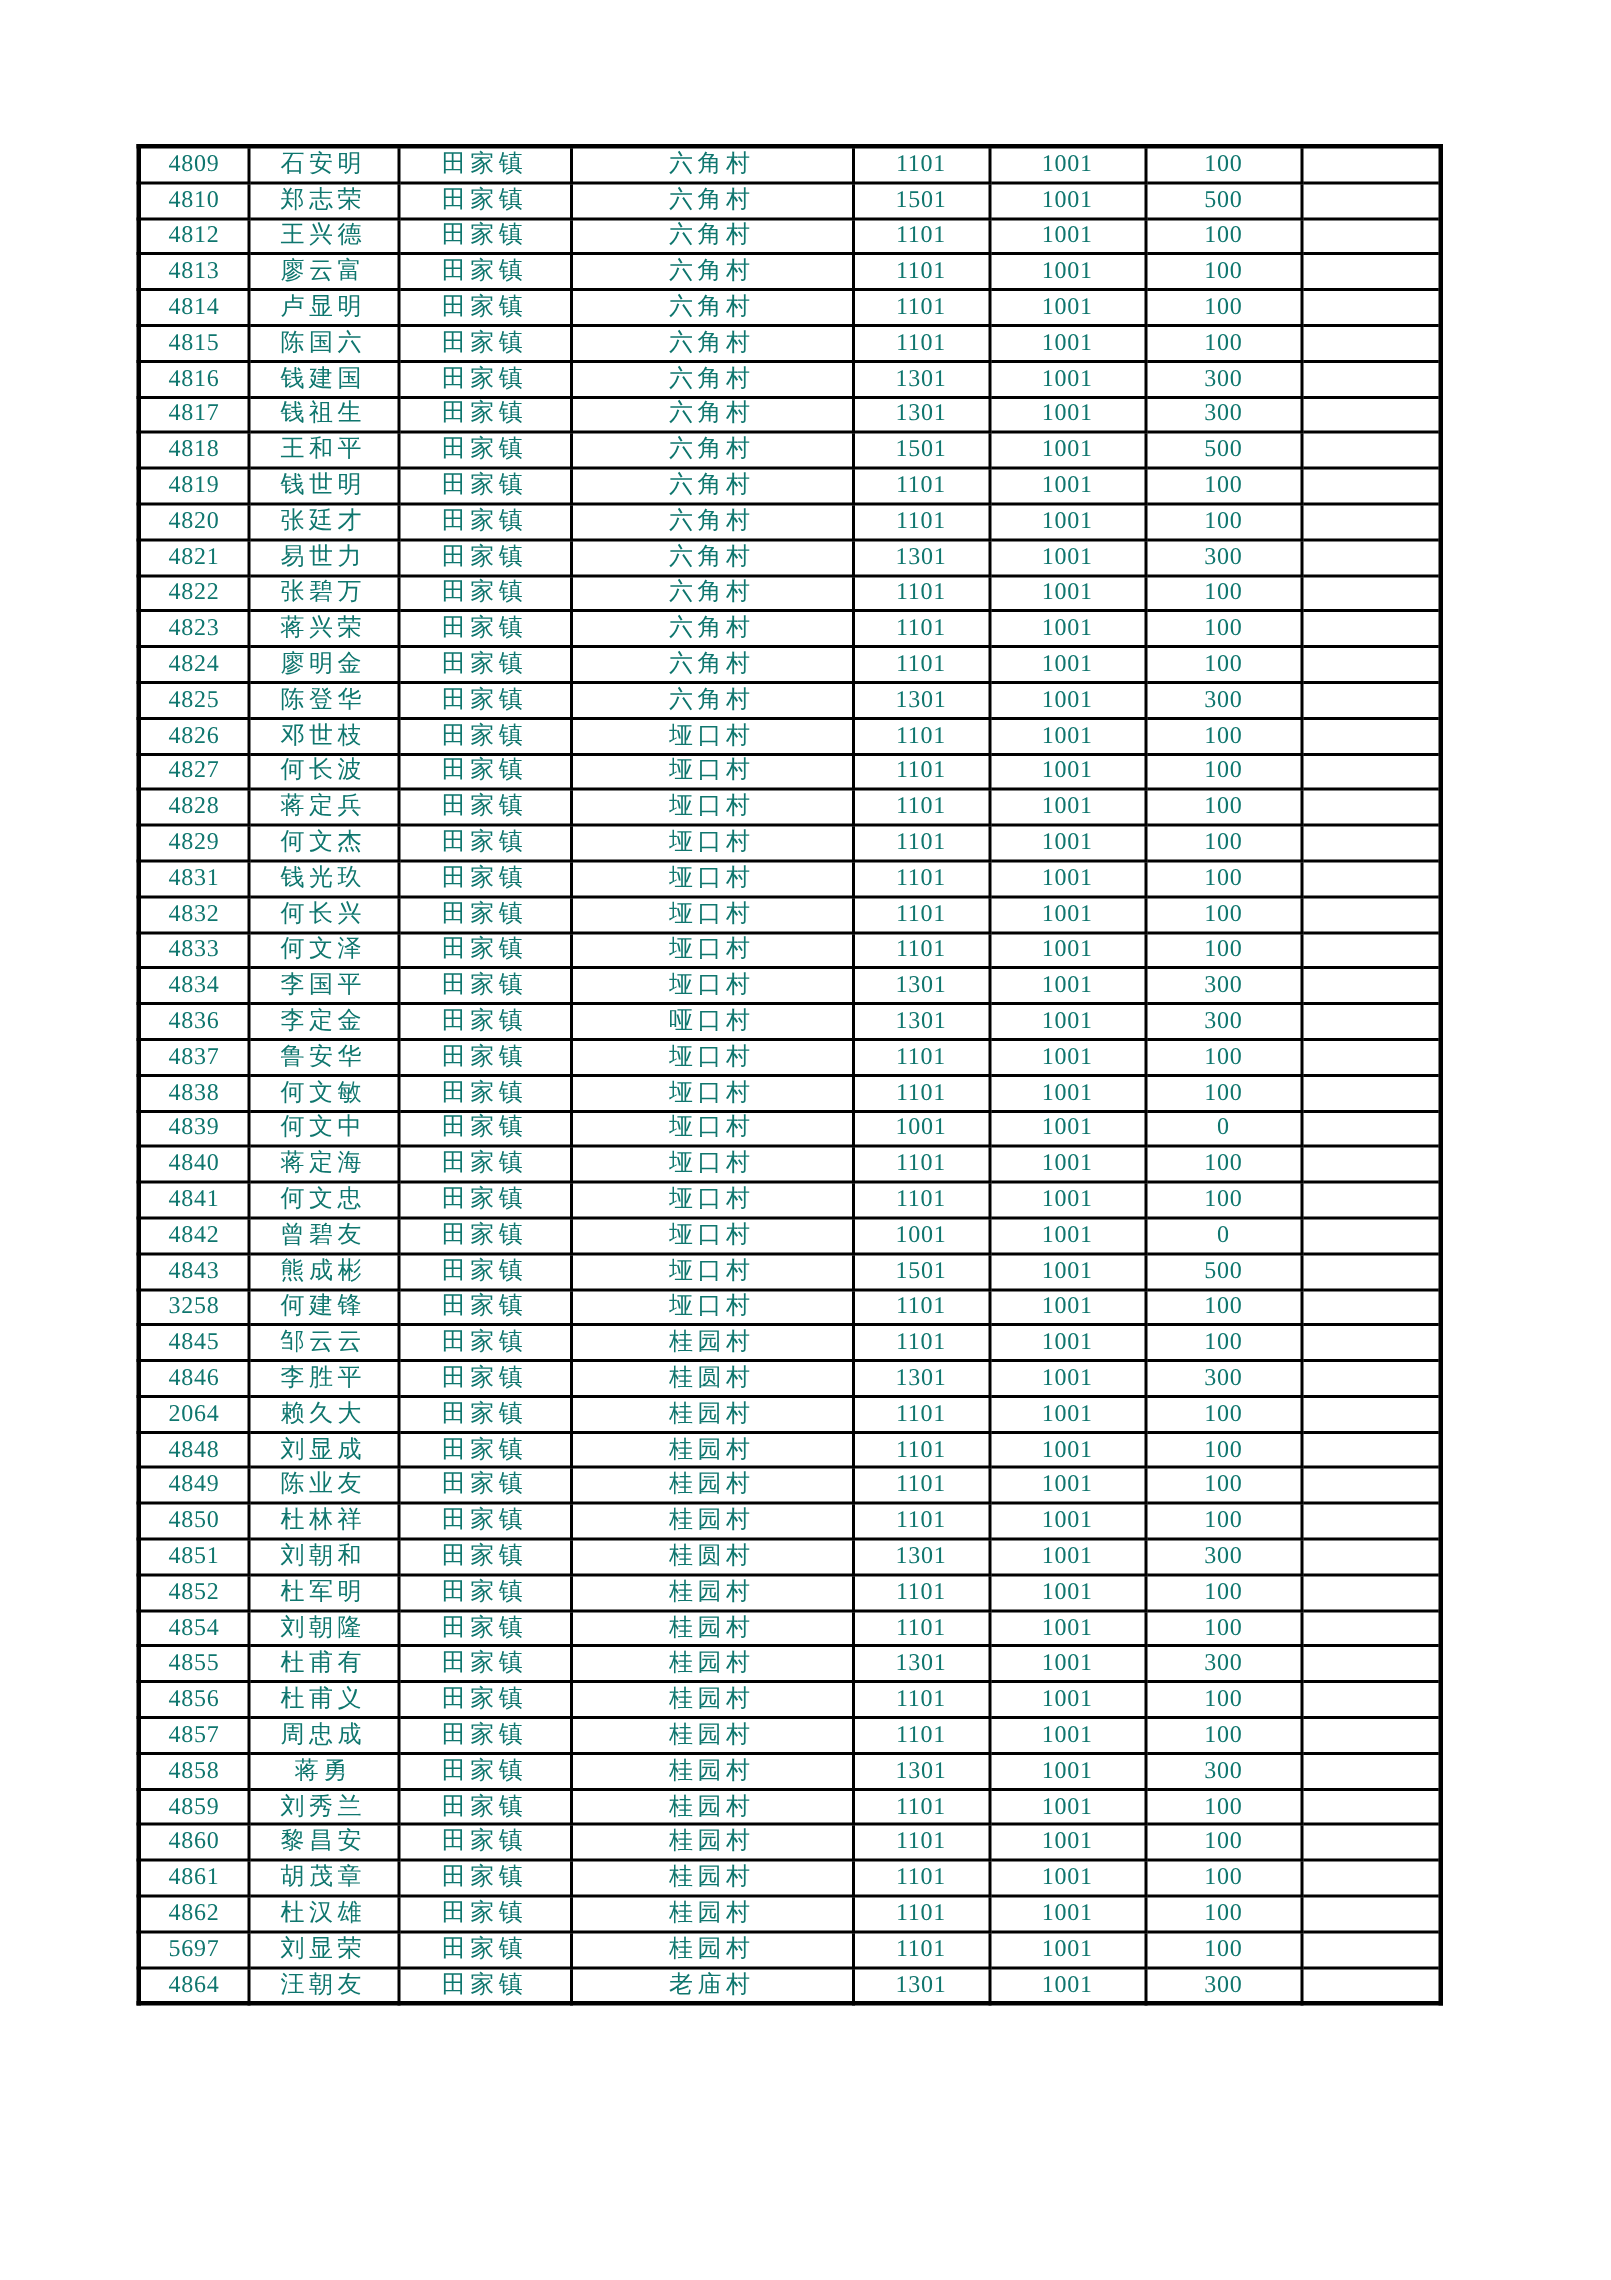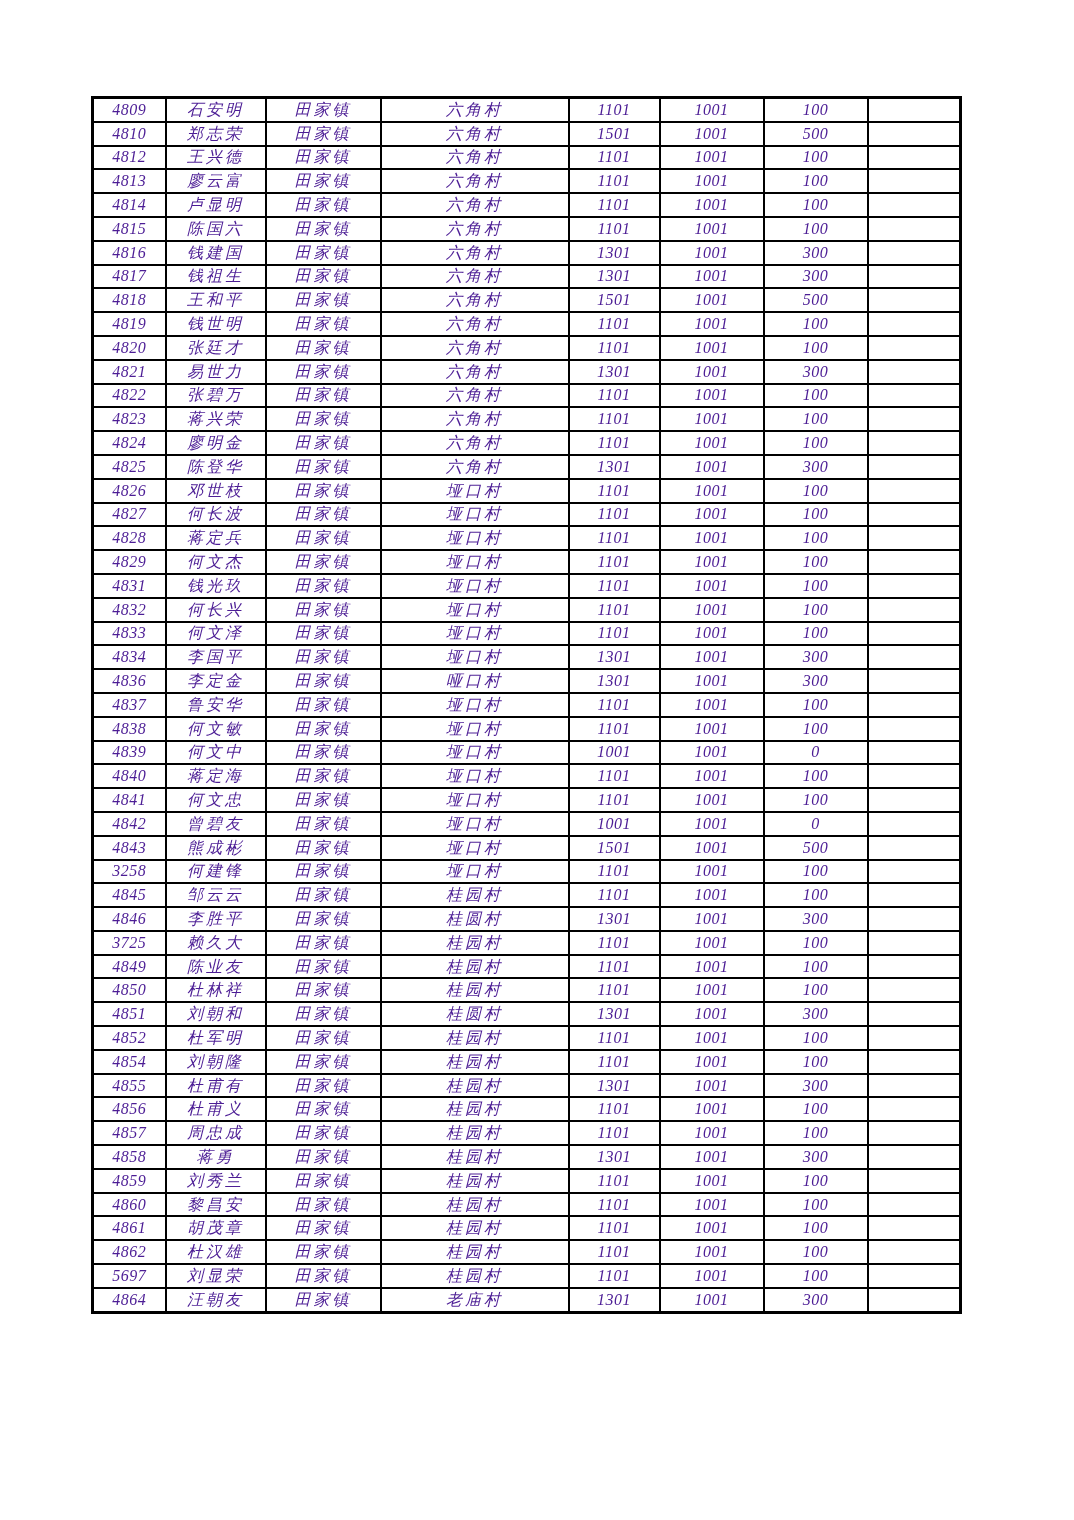--- a/index.html
+++ b/index.html
@@ -7,23 +7,22 @@
     padding: 0;
     background: #e8e8e8;
   }
   .page {
     position: relative;
     width: 1074px;
     height: 1520px;
     margin: 0 auto;
     background: #ffffff;
     font-family: "Liberation Serif", "DejaVu Serif", serif;
-    color: #4c1d95;
+    color: #0f766e;
     overflow: hidden;
-    font-style: italic;
   }
   table.roster {
     position: absolute;
     left: 91px;
     top: 96px;
     width: 868px;
     border-collapse: collapse;
     table-layout: fixed;
     border: 3px solid #000000;
   }
@@ -417,22 +416,32 @@
           <td class="cell-id">4846</td>
           <td class="cell-name">李胜平</td>
           <td class="cell-town">田家镇</td>
           <td class="cell-village">桂圆村</td>
           <td class="cell-code1">1301</td>
           <td class="cell-code2">1001</td>
           <td class="cell-amount">300</td>
           <td class="cell-blank"></td>
         </tr>
         <tr>
-          <td class="cell-id">3725</td>
+          <td class="cell-id">2064</td>
           <td class="cell-name">赖久大</td>
+          <td class="cell-town">田家镇</td>
+          <td class="cell-village">桂园村</td>
+          <td class="cell-code1">1101</td>
+          <td class="cell-code2">1001</td>
+          <td class="cell-amount">100</td>
+          <td class="cell-blank"></td>
+        </tr>
+        <tr>
+          <td class="cell-id">4848</td>
+          <td class="cell-name">刘显成</td>
           <td class="cell-town">田家镇</td>
           <td class="cell-village">桂园村</td>
           <td class="cell-code1">1101</td>
           <td class="cell-code2">1001</td>
           <td class="cell-amount">100</td>
           <td class="cell-blank"></td>
         </tr>
         <tr>
           <td class="cell-id">4849</td>
           <td class="cell-name">陈业友</td>

